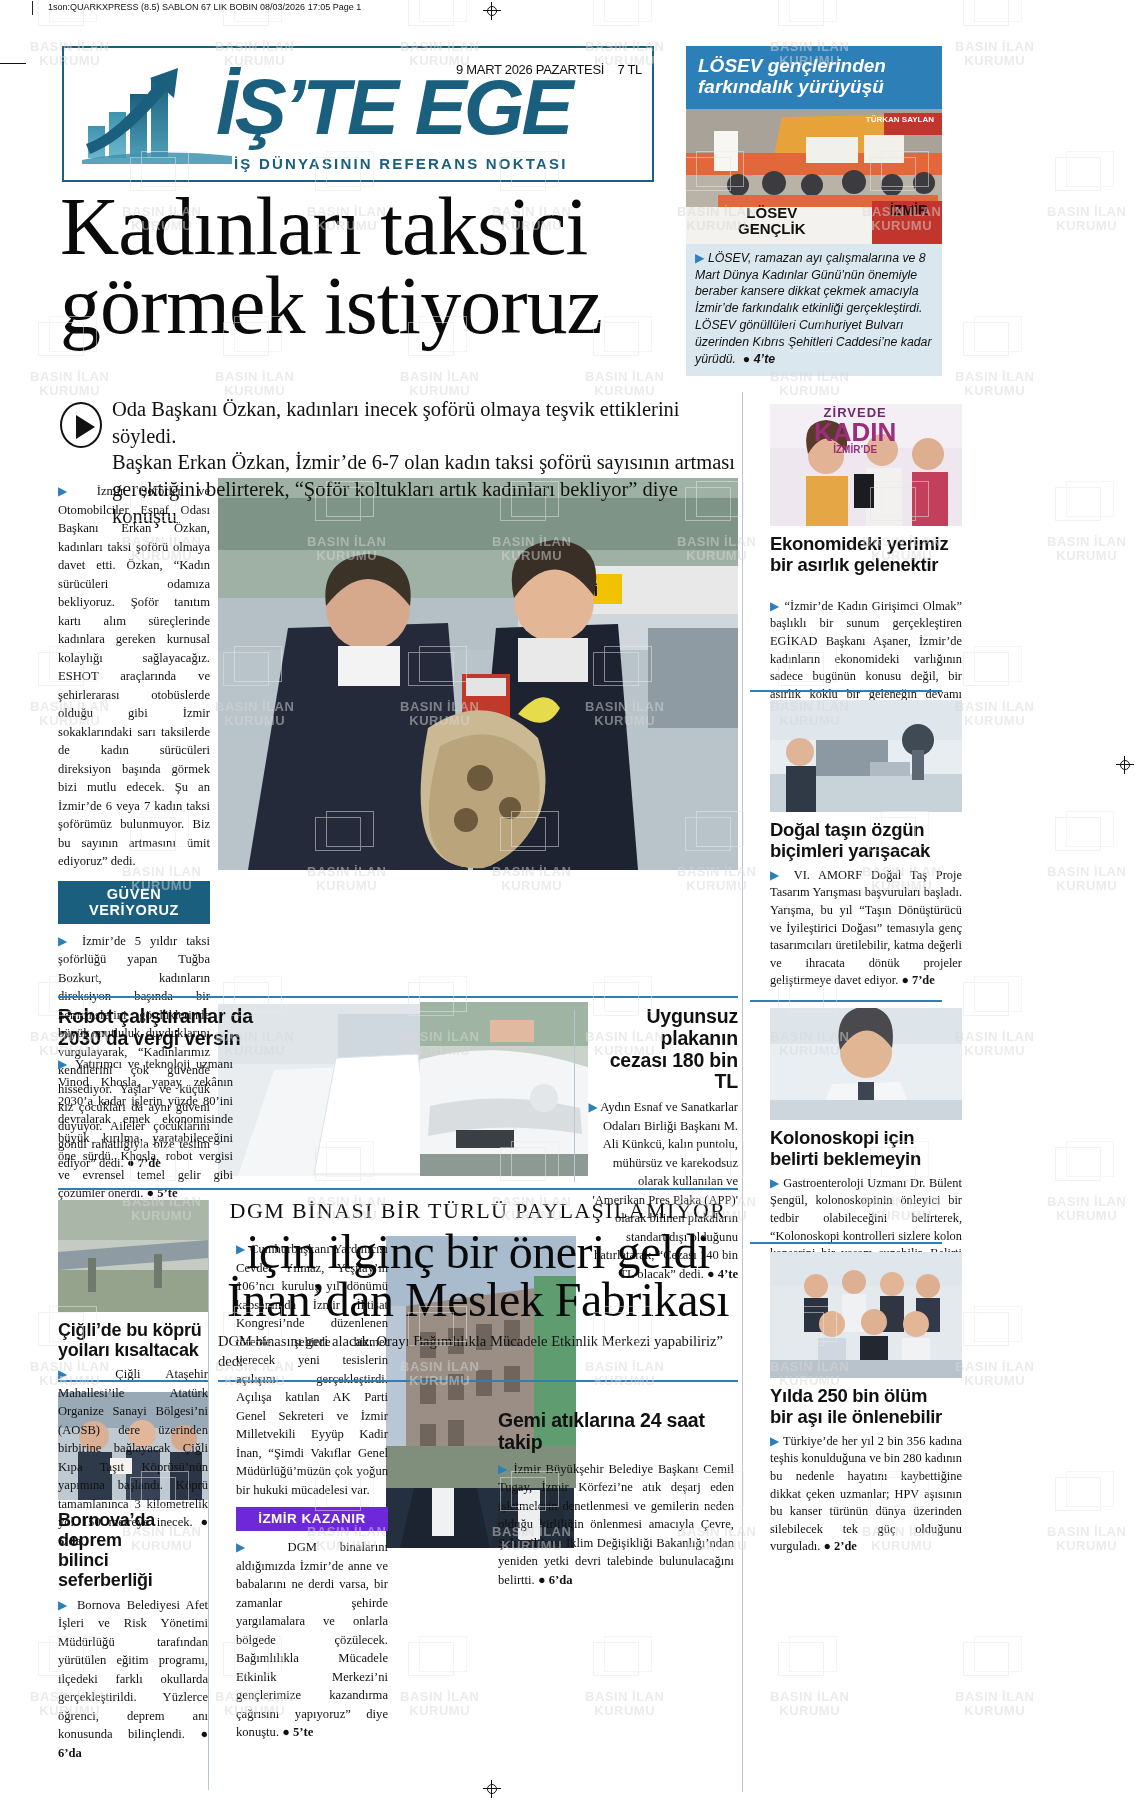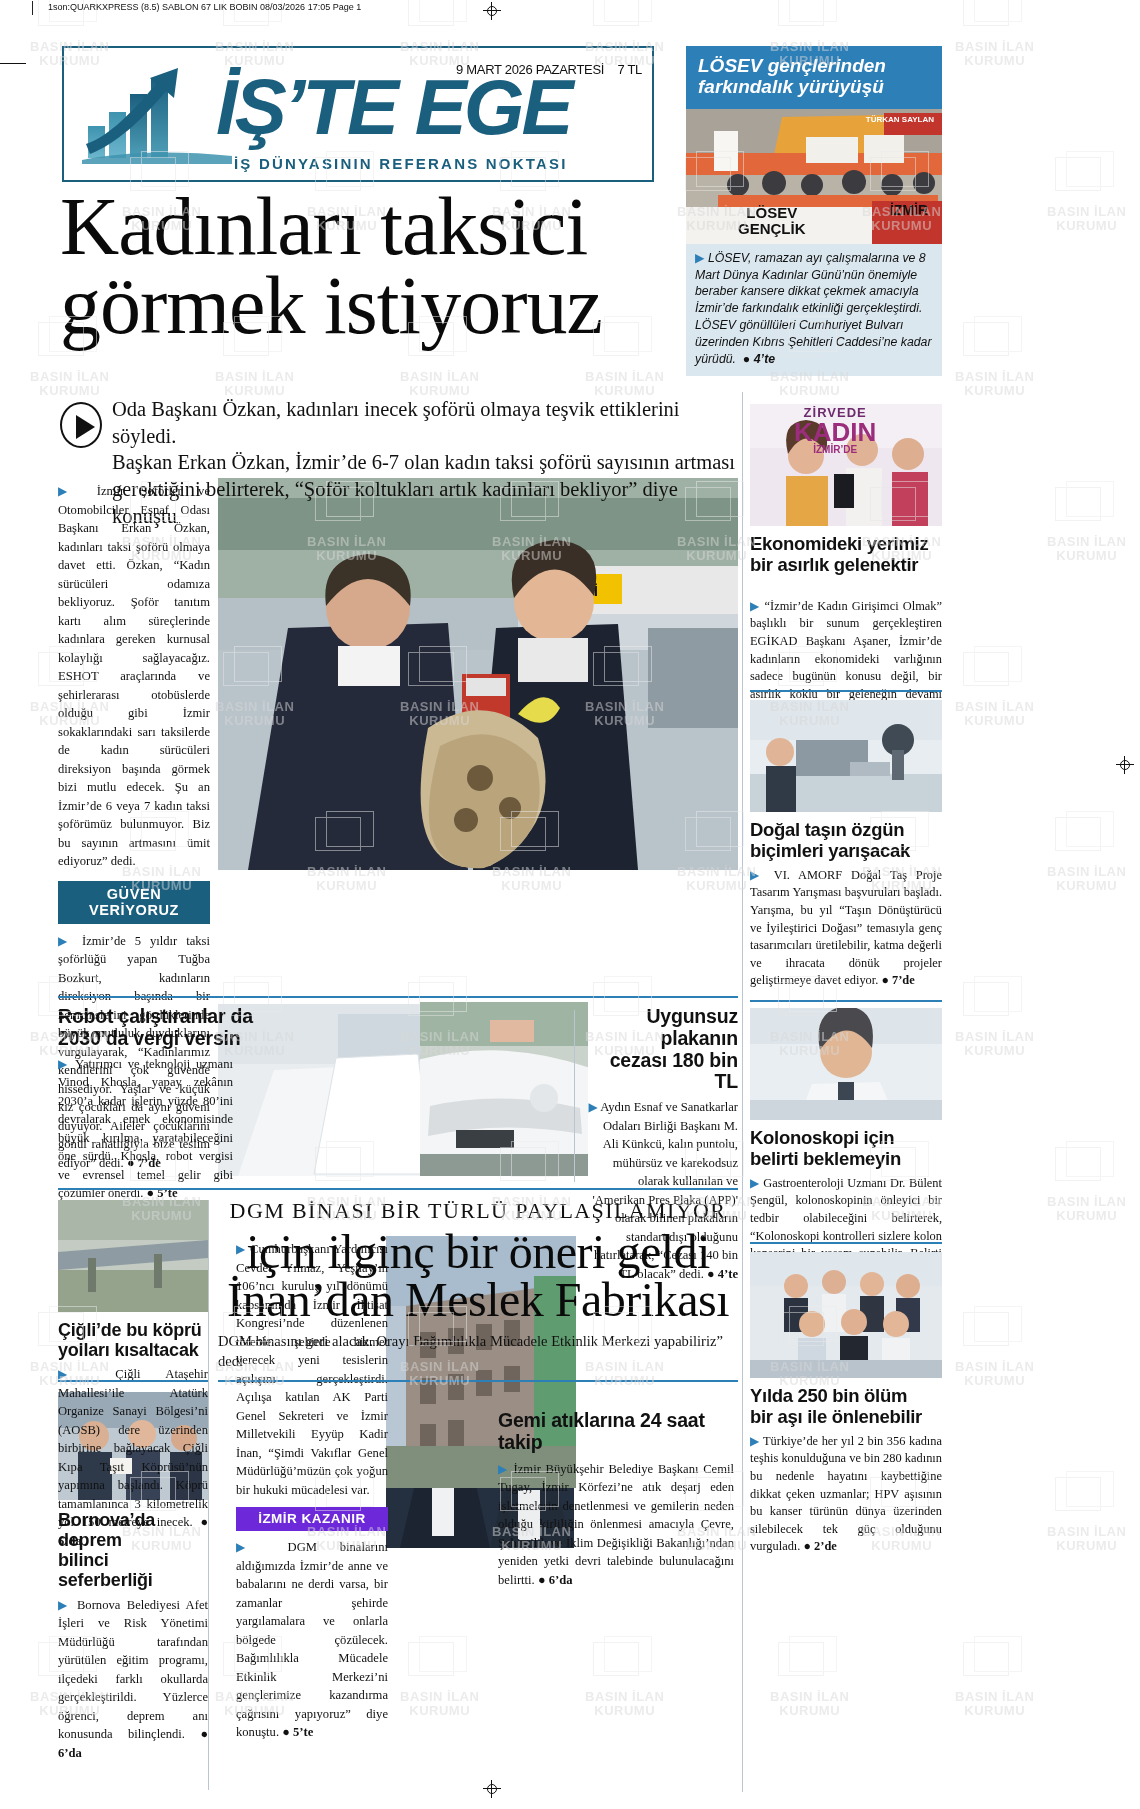--- a/index.html
+++ b/index.html
@@ -192,21 +192,21 @@
   }
   .kicker2 {
     background: #6d28d9; color: #fff;
     font-family: "Liberation Sans", sans-serif;
     font-weight: 700; font-size: 13.5px;
     letter-spacing: .5px; text-align: center;
     padding: 4px 4px 5px;
   }
 
   
-  .rail { position: absolute; left: 750px; width: 192px; z-index: 20; }
+  .rail { position: absolute; left: 770px; width: 192px; z-index: 20; }
   .rail-hl {
     font-family: "Liberation Sans", sans-serif;
     font-weight: 700; font-size: 18.5px; line-height: 1.13;
     color: #111; letter-spacing: -.3px;
   }
   .rail-txt {
     font-family: "Liberation Serif", serif;
     font-size: 12.4px; line-height: 1.42; text-align: justify; color: #111;
   }
   .rail-photo { width: 192px; overflow: hidden; position: relative; }

